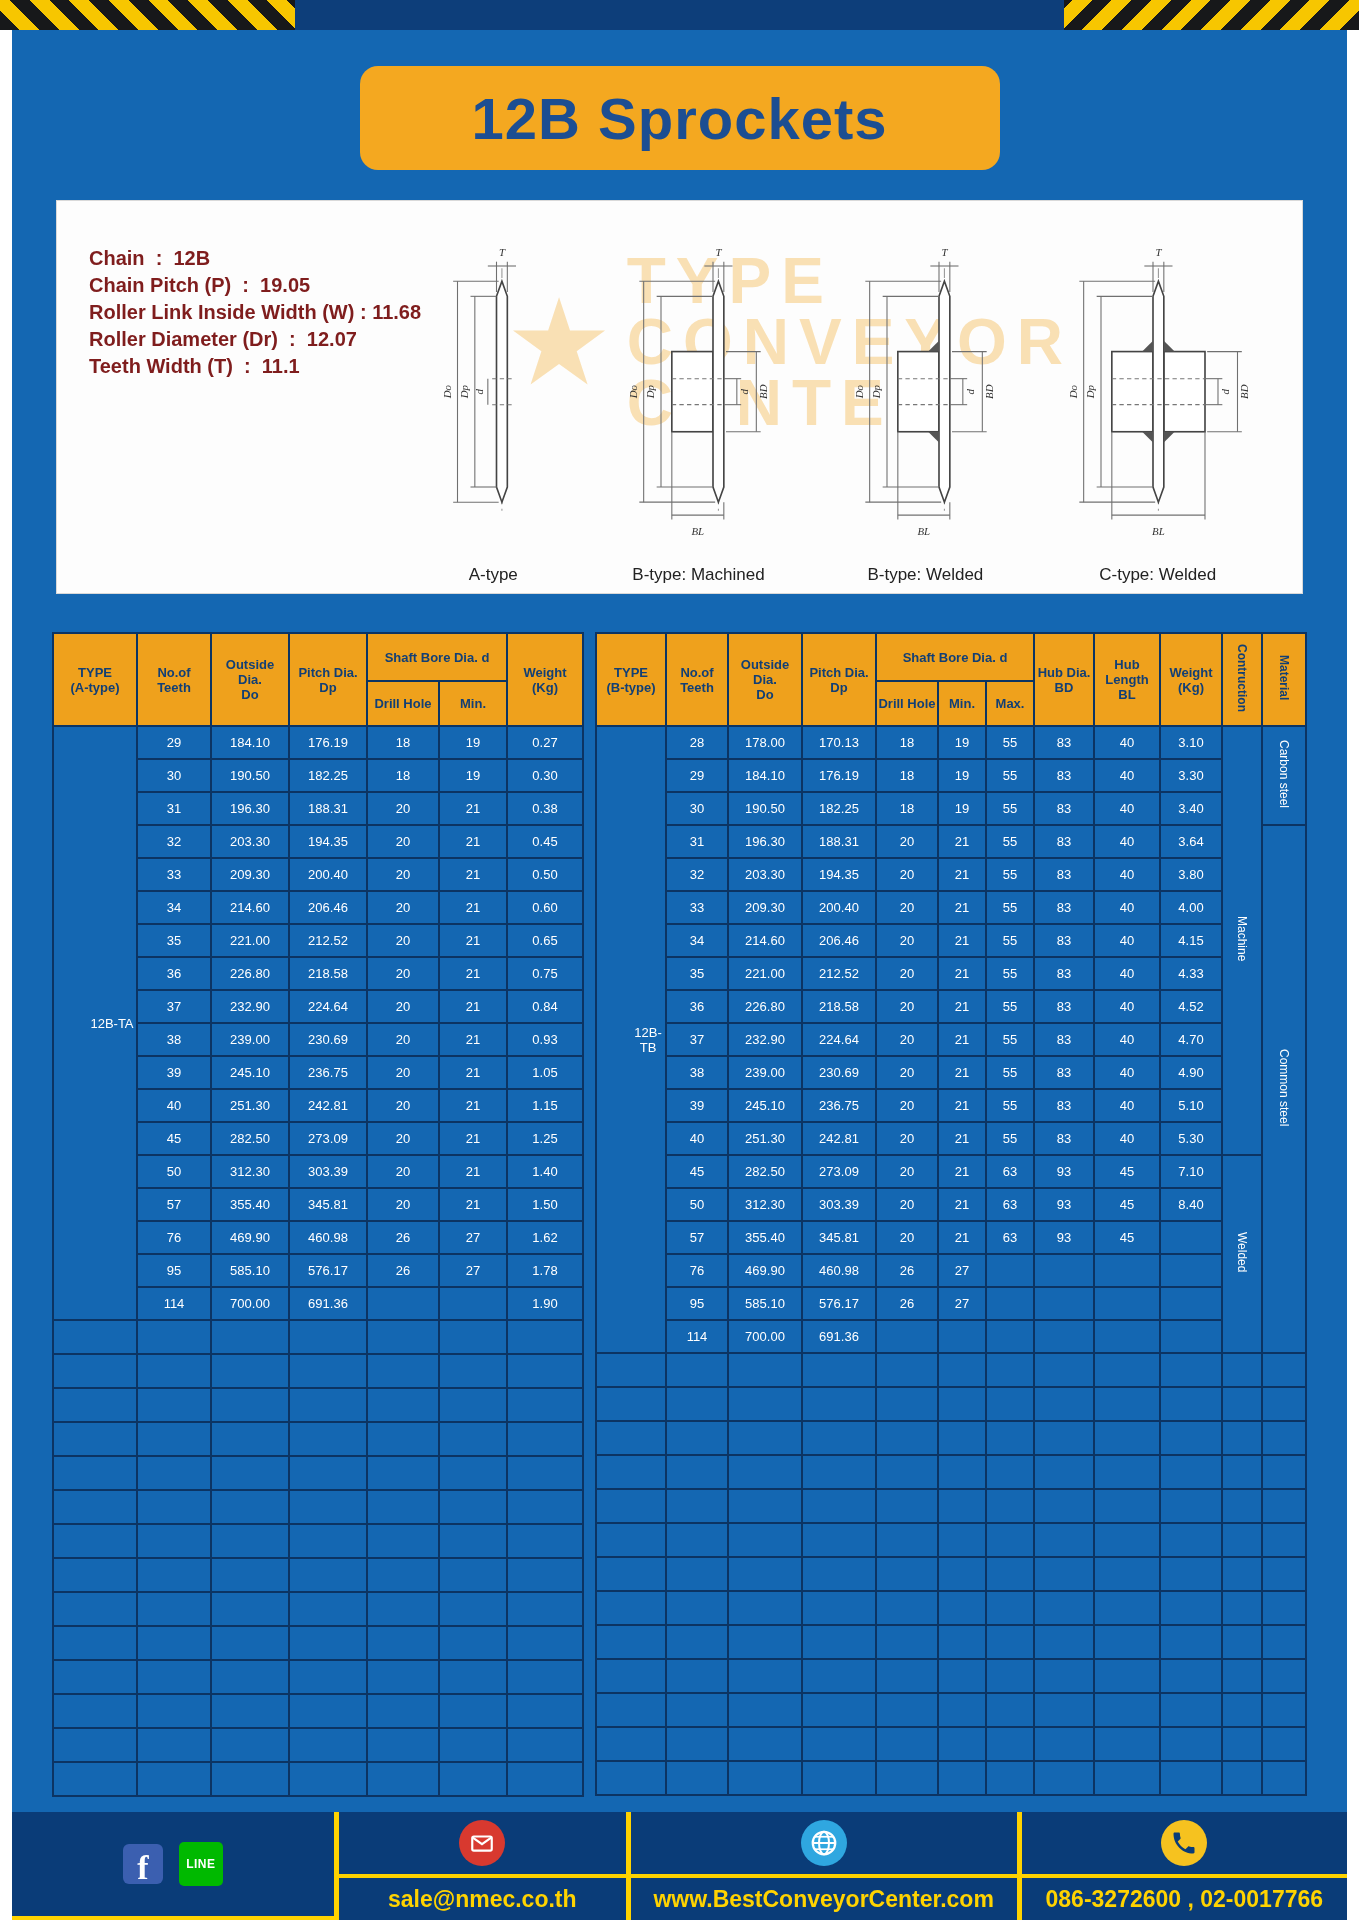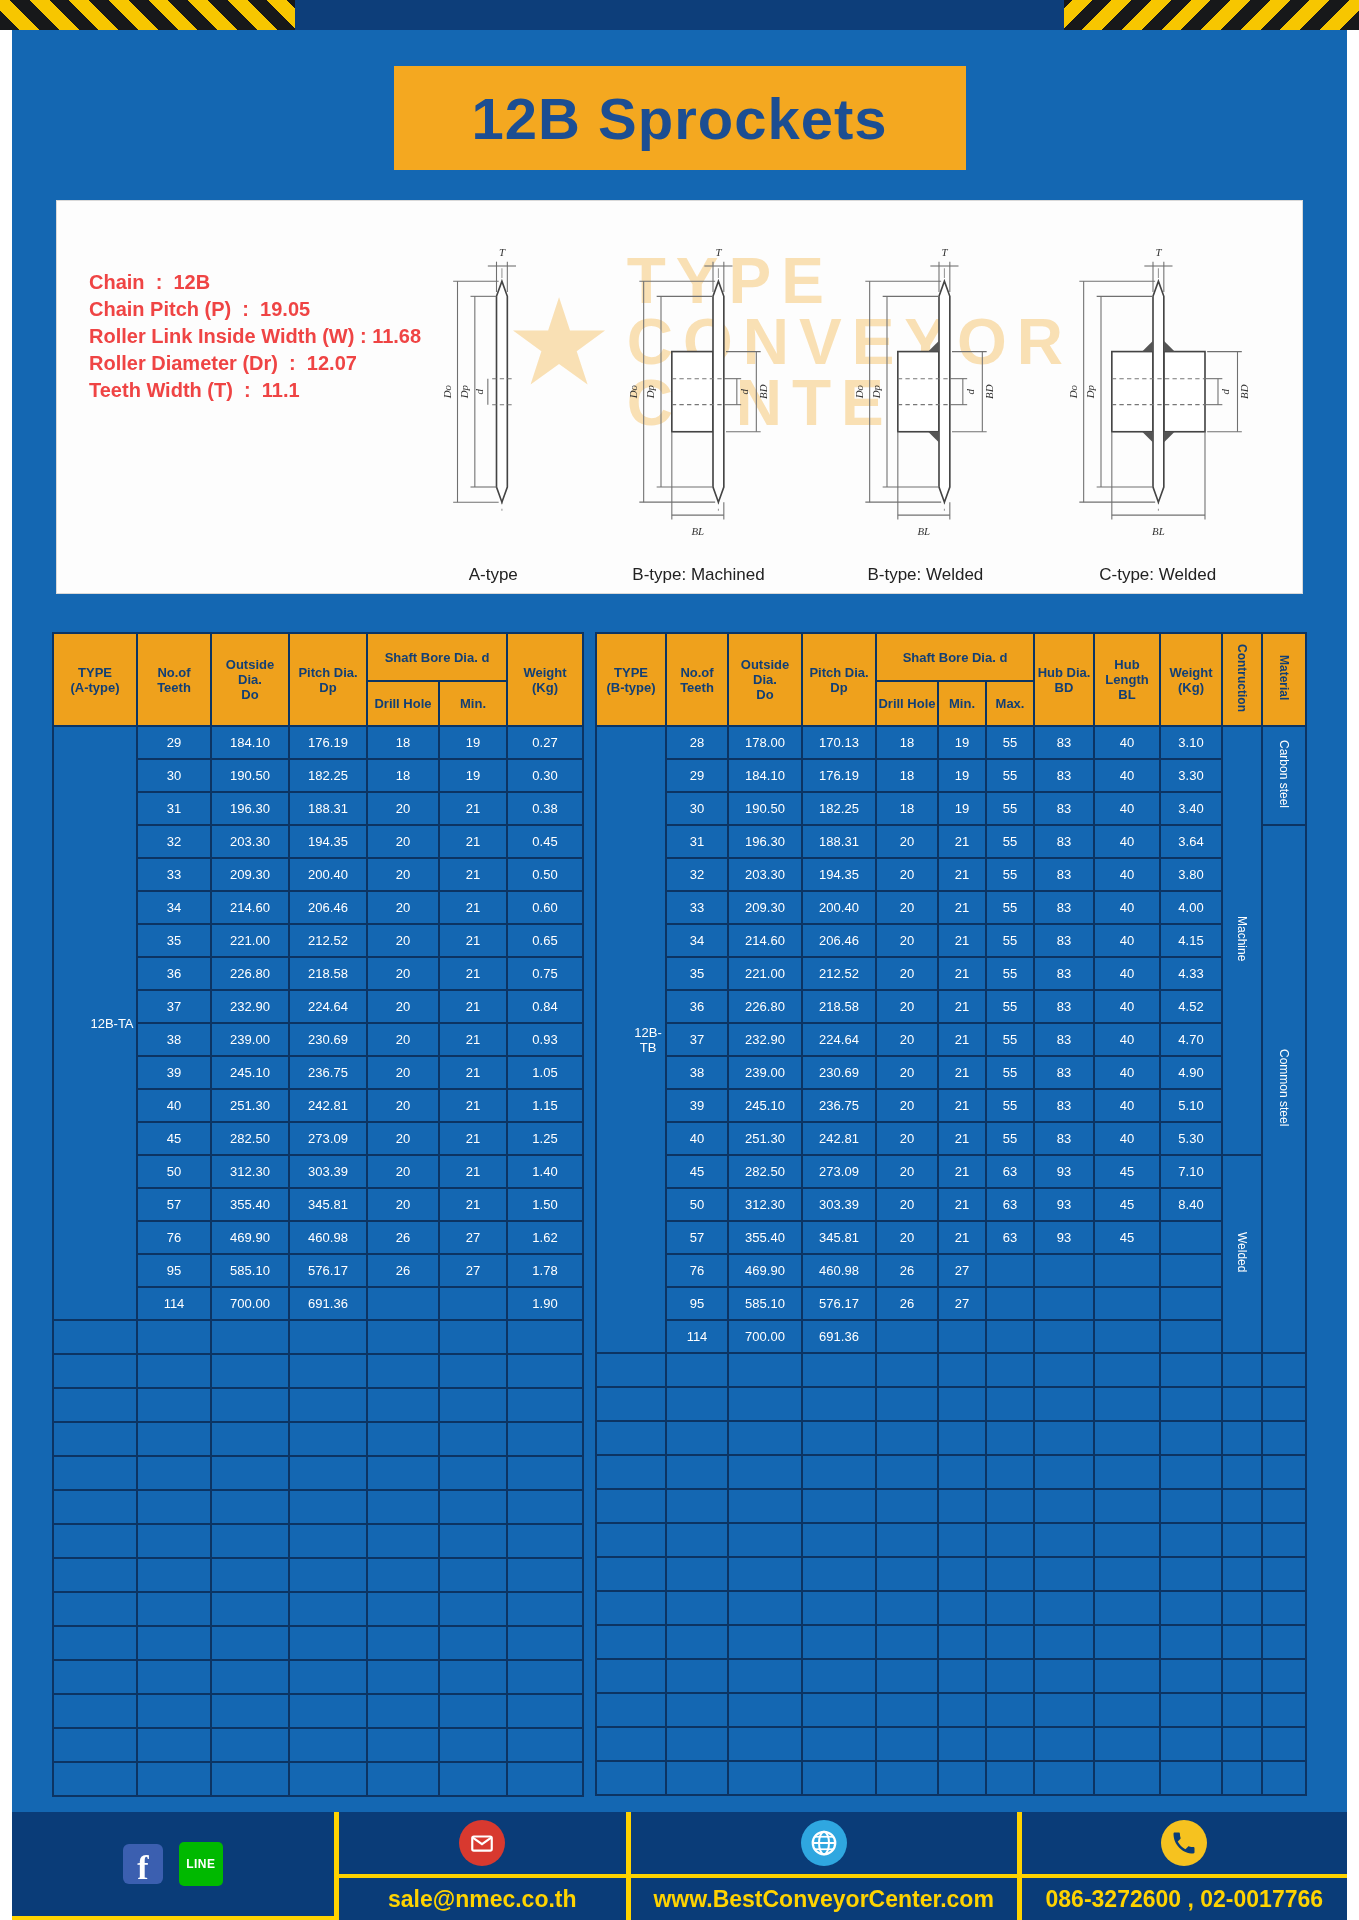--- a/index.html
+++ b/index.html
@@ -19,32 +19,32 @@
   .hazard-center { flex: 1; background: #0d3e7a; }
 
   
   .main {
     position: absolute; left: 12px; right: 12px; top: 30px; bottom: 0;
     background: #1467b2;
   }
 
   
   .title-banner {
-    width: 572px; height: 104px; margin: 36px auto 0;
+    width: 640px; height: 104px; margin: 36px auto 0;
     background: #f4a820;
-    display: flex; align-items: center; justify-content: center;
+    display: flex; align-items: center; justify-content: center; border-radius: 18px;
   }
   .title-banner h1 { font-size: 58px; font-weight: 800; color: #1c4e92; letter-spacing: 1px; }
 
   
   .spec-panel {
     position: relative; margin: 30px 44px 0; height: 394px;
     background: #fdfdfd; border: 1px solid #d9d9d9; overflow: hidden;
   }
-  .spec-text { position: absolute; left: 32px; top: 68px; font-size: 20px; font-weight: bold; color: #ef4444; line-height: 27px; }
+  .spec-text { position: absolute; left: 32px; top: 44px; font-size: 20px; font-weight: bold; color: #7f1d1d; line-height: 27px; }
   .spec-text div { white-space: pre; }
 
   .watermark {
     position: absolute; left: 36%; top: 50px; display: flex; align-items: center; gap: 14px;
     color: rgba(244,164,28,0.32); pointer-events: none;
   }
   .watermark .star { font-size: 120px; line-height: 1; }
   .wm-lines { text-align: left; font-weight: 800; letter-spacing: 10px; line-height: 0.95; font-size: 64px; }
 
   .diagrams {

